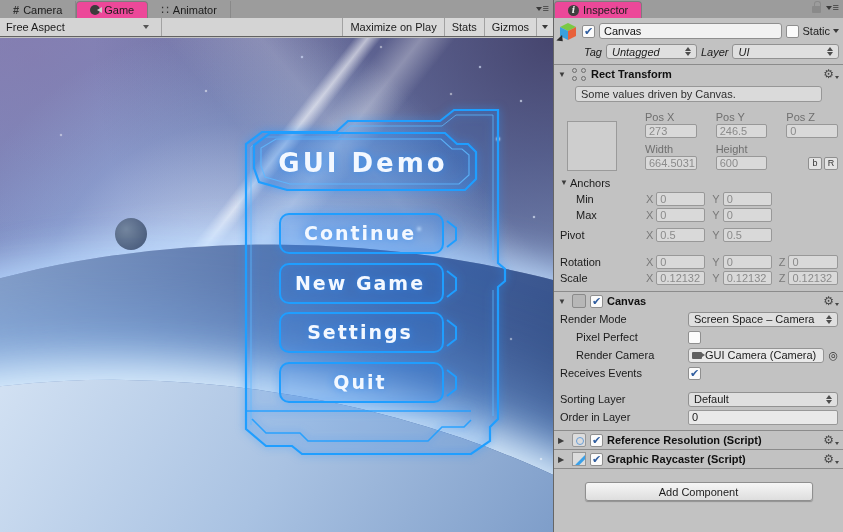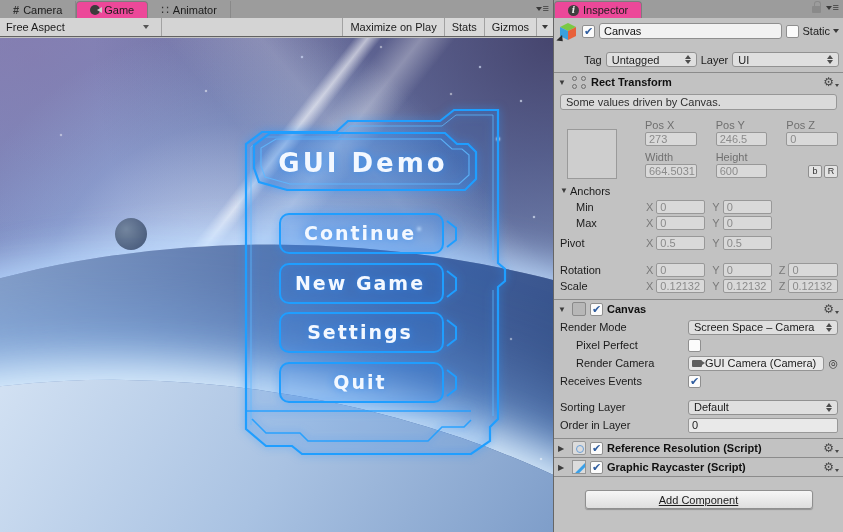--- a/index.html
+++ b/index.html
@@ -65,37 +65,37 @@
   .ihdr { padding:3px 4px 3px 4px; }
   .ihdr-row1 { display:flex; align-items:center; gap:4px; height:20px; }
   .cube { position:relative; width:20px; height:20px; flex:none; }
   .cube svg { display:block; }
   .cube .pf-arrow { position:absolute; left:-1px; bottom:-1px; width:0; height:0; border-left:4px solid transparent; border-right:4px solid transparent; border-top:5px solid #2b2b2b; transform:rotate(-45deg); }
   .cb { width:13px; height:13px; background:#fbfbfb; border:1px solid #8f8f8f; border-radius:2px; flex:none; position:relative; }
   .cb .mark { display:none; }
   .cb.checked .mark { display:block; position:absolute; left:1px; top:-1px; color:#2f5d9f; font-size:11px; line-height:13px; font-weight:bold; }
   .namefield { flex:1; height:16px; background:#f2f2f2; border:1px solid #8f8f8f; border-radius:3px; font-size:11px; padding:0 4px; font-family:inherit; color:#111; }
   .static-wrap { display:flex; align-items:center; gap:3px; flex:none; }
-  .ihdr-row2 { display:flex; align-items:center; gap:4px; height:19px; margin-top:9px; padding-left:26px; }
+  .ihdr-row2 { display:flex; align-items:center; gap:4px; height:19px; margin-top:1px; padding-left:26px;font-style:italic; }
   .popup { background:#dfdfdf; border:1px solid #919191; border-radius:3px; height:15px; display:flex; align-items:center; padding:0 16px 0 5px; position:relative; white-space:nowrap; overflow:hidden; }
   .popup .pa { position:absolute; right:4px; top:2px; bottom:2px; width:7px; }
   .popup .pa::before { content:""; position:absolute; top:0; left:0; border-left:3.5px solid transparent; border-right:3.5px solid transparent; border-bottom:4px solid #4c4c4c; }
   .popup .pa::after { content:""; position:absolute; bottom:0; left:0; border-left:3.5px solid transparent; border-right:3.5px solid transparent; border-top:4px solid #4c4c4c; }
   .tagpop { width:91px; }
   .layerpop { flex:1; }
   .sep { height:1px; background:#8b8b8b; }
   .comp-hdr { height:18px; display:flex; align-items:center; gap:4px; padding:0 4px; font-weight:bold; color:#101010; position:relative; }
   .fold { font-size:8px; color:#3c3c3c; width:10px; flex:none; }
   .gearbox { margin-left:auto; display:flex; align-items:center; gap:1px; }
   .gear { font-size:12px; color:#474747; font-family:"DejaVu Sans",sans-serif; }
   .gear-tri { width:0; height:0; border-left:2.5px solid transparent; border-right:2.5px solid transparent; border-top:3px solid #474747; margin-top:6px; }
   .rt-icon { width:15px; height:15px; position:relative; flex:none; }
   .rt-icon i { position:absolute; width:5px; height:5px; border:1.5px solid #6e6e6e; border-radius:50%; background:transparent; }
   .rt-icon i:nth-child(1){left:0;top:1px;} .rt-icon i:nth-child(2){right:1px;top:1px;} .rt-icon i:nth-child(3){left:0;bottom:1px;} .rt-icon i:nth-child(4){right:1px;bottom:1px;}
-  .helpbox { margin:3px 6px; background:#dadada; border:1px solid #979797; border-radius:3px; padding:1px 5px; color:#2e2e2e; font-size:11px; }
+  .helpbox { margin:3px 21px; background:#dadada; border:1px solid #979797; border-radius:3px; padding:1px 5px; color:#2e2e2e; font-size:11px; }
   .rt-body { display:flex; padding:4px 5px 2px 5px; }
   .anchor-preview { width:50px; height:50px; border:1px solid #9a9a9a; background:#cecece; margin:12px 0 0 8px; flex:none; }
   .rt-grid { flex:1; margin-left:28px; }
   .col3 { display:flex; gap:19px; }
   .col3 > div { flex:1; min-width:0; display:flex; align-items:center; }
   .glabel { color:#6f6f6f; height:14px; align-items:flex-end !important; }
   .tf { flex:1; min-width:0; background:#e9e9e9; border:1px solid #989898; border-radius:2px; height:14px; line-height:12px; font-size:11px; padding:0 3px; color:#1b1b1b; white-space:nowrap; overflow:hidden; }
   .dim .tf { color:#8b8b8b; background:#d9d9d9; }
   .dim { color:#8b8b8b; }
   .frow { height:16px; margin-bottom:2px; }
@@ -113,21 +113,21 @@
   .ctrl { flex:1; display:flex; align-items:center; min-width:0; }
   .objfield { flex:1; min-width:0; background:#e9e9e9; border:1px solid #949494; border-radius:3px; height:15px; display:flex; align-items:center; gap:3px; padding:0 3px; white-space:nowrap; overflow:hidden; }
   .cam-icon { width:10px; height:7px; background:#5f5f5f; border-radius:1px; position:relative; flex:none; }
   .cam-icon::after { content:""; position:absolute; right:-3px; top:1px; border-top:2.5px solid transparent; border-bottom:2.5px solid transparent; border-left:3px solid #5f5f5f; }
   .picker { margin-left:4px; color:#333; font-size:11px; flex:none; }
   .thumb { width:14px; height:14px; background:#b7b7b7; border:1px solid #8a8a8a; border-radius:2px; flex:none; }
   .script-icon1 { width:14px; height:14px; background:#dcdcdc; border:1px solid #979797; border-radius:2px; position:relative; flex:none; }
   .script-icon1::after { content:""; position:absolute; left:3px; top:3px; width:6px; height:6px; border:1.5px solid #6a9fd8; border-radius:50%; }
   .script-icon2 { width:14px; height:14px; background:#dcdcdc; border:1px solid #979797; position:relative; flex:none; overflow:hidden; }
   .script-icon2::after { content:""; position:absolute; left:1px; top:6px; width:15px; height:2.5px; background:#3aa0e8; transform:rotate(-45deg); }
-  .addcomp { width:228px; height:19px; margin:13px auto 16px auto; background:linear-gradient(#f6f6f6,#dedede); border:1px solid #8f8f8f; border-radius:3px; display:flex; align-items:center; justify-content:center; color:#1b1b1b; box-shadow:0 1px 1px rgba(0,0,0,0.25);text-decoration:underline; }
+  .addcomp { width:228px; height:19px; margin:13px auto 16px auto; background:linear-gradient(#f6f6f6,#dedede); border:1px solid #8f8f8f; border-radius:3px; display:flex; align-items:center; justify-content:center; color:#1b1b1b; box-shadow:0 1px 1px rgba(0,0,0,0.25); }
   .mt8 { margin-top:8px; }
   .mt5 { margin-top:5px; }
 </style>
 </head>
 <body>
 
 <div class="game-panel">
   <div class="tabbar">
     <div class="tab inactive">
       <span class="icon-scene">#</span>

